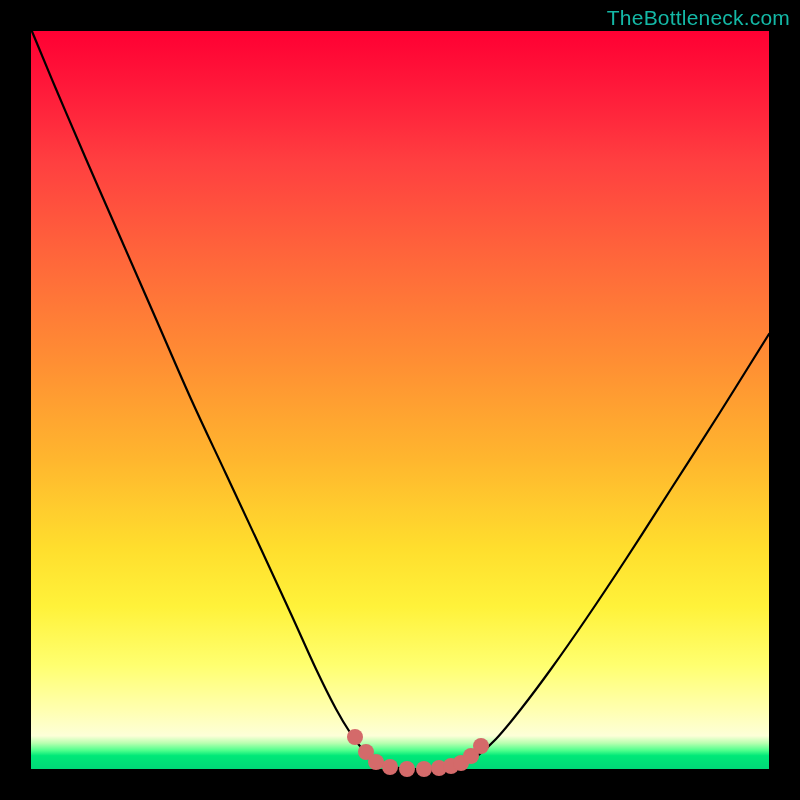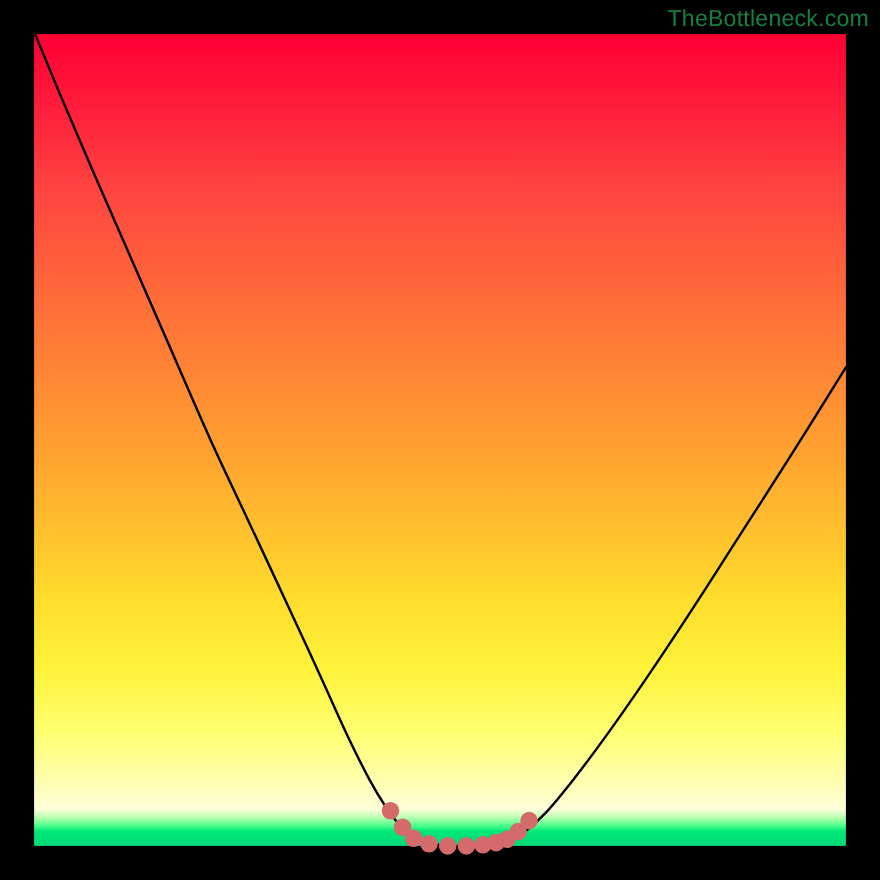--- a/index.html
+++ b/index.html
@@ -40,21 +40,21 @@
       #b8ffb0 96.5%,
       #4dff8c 97.5%,
       #00e878 98.2%,
       #00d878 100%
     );
   }
   .watermark {
     position: absolute;
     top: 6px;
     right: 10px;
-    color: #15803d;
+    color: #14b8a6;
     font-size: 21px;
     font-weight: 500;
     letter-spacing: 0.2px;
     user-select: none;
     text-align: center;
   }
   svg.overlay {
     position: absolute;
     left: 0;
     top: 0;

